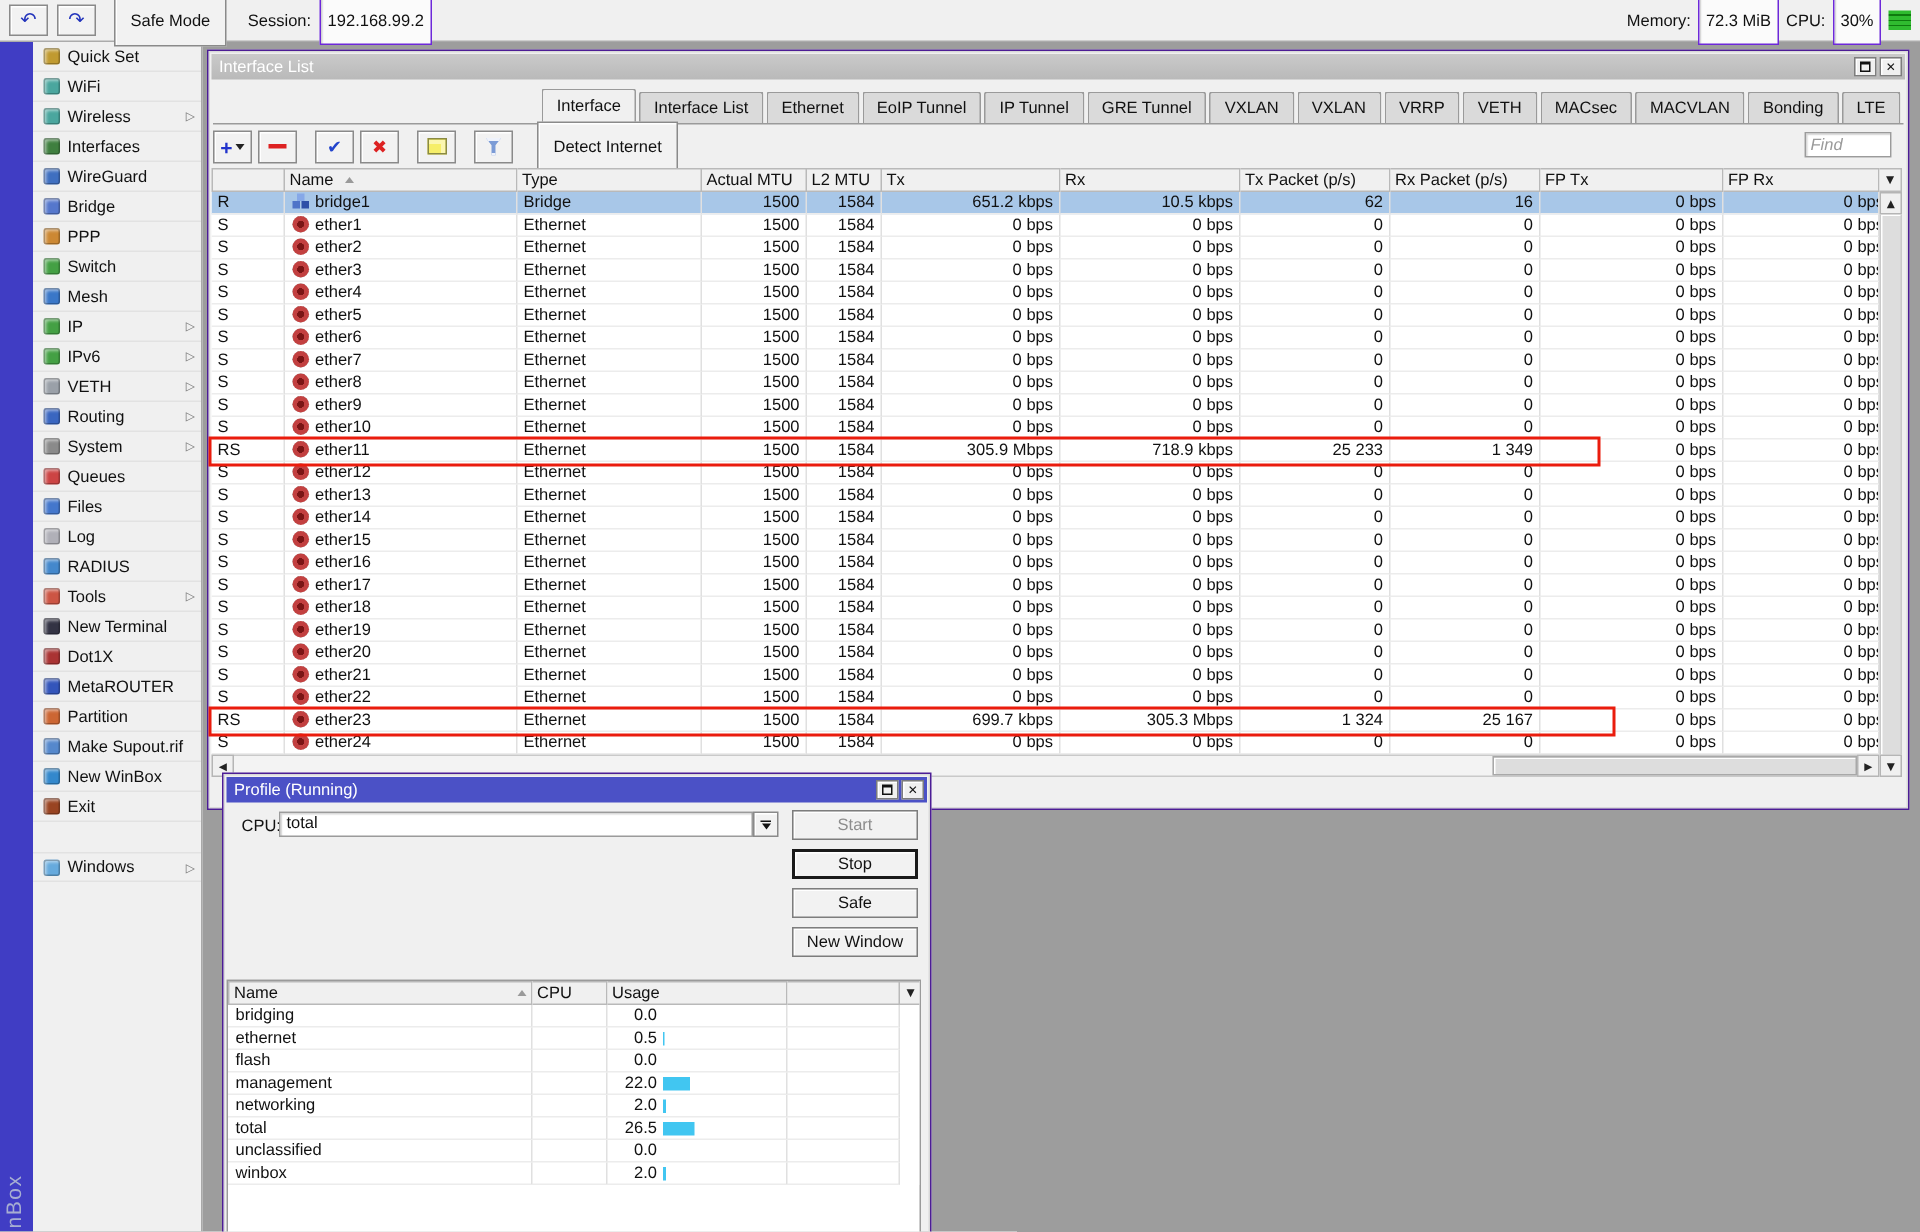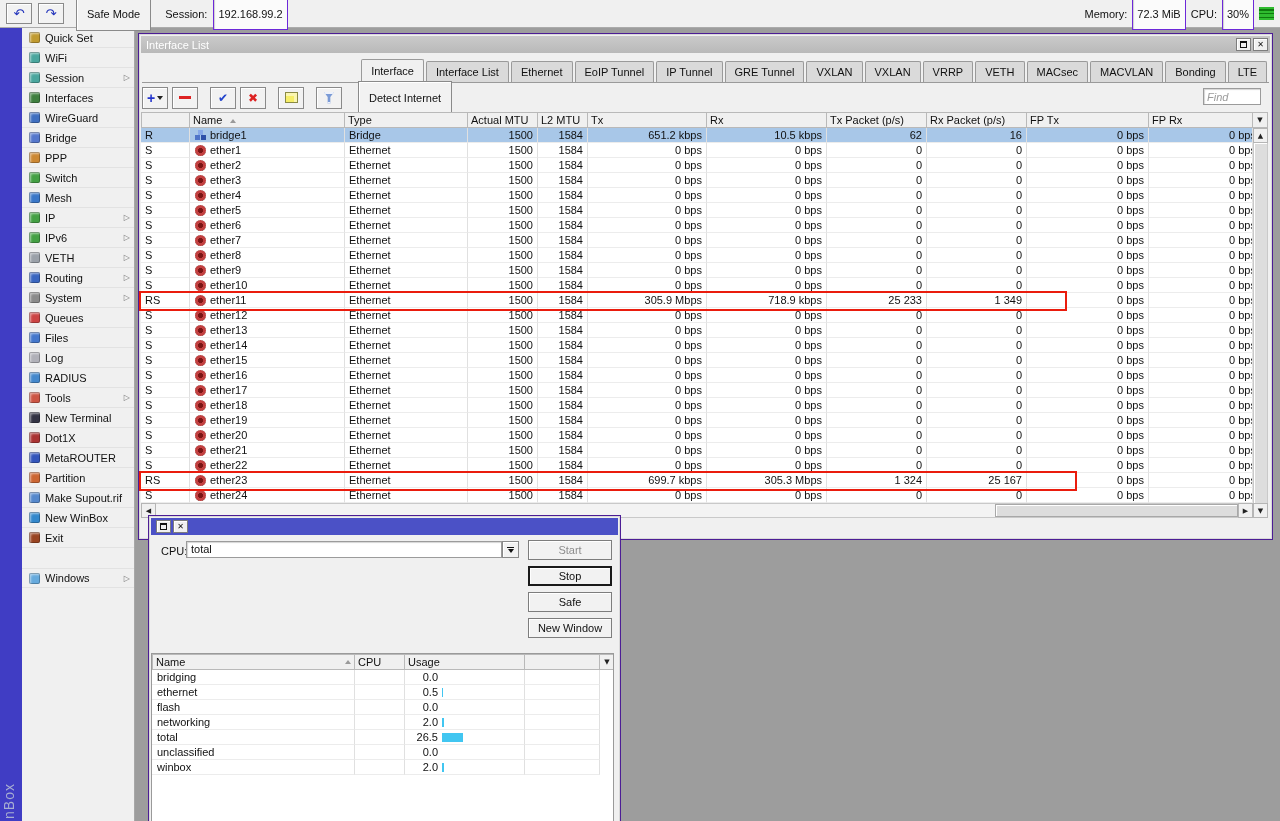--- a/index.html
+++ b/index.html
@@ -192,21 +192,21 @@
       <div class="side-item">
         <span class="side-icon" style="background:#c09a30"></span>
         <span class="side-label">Quick Set</span>
       </div>
       <div class="side-item">
         <span class="side-icon" style="background:#4aa69e"></span>
         <span class="side-label">WiFi</span>
       </div>
       <div class="side-item">
         <span class="side-icon" style="background:#4aa69e"></span>
-        <span class="side-label">Session</span>
+        <span class="side-label">Wireless</span>
         <span class="side-arrow">▷</span>
       </div>
       <div class="side-item">
         <span class="side-icon" style="background:#3f7f3f"></span>
         <span class="side-label">Interfaces</span>
       </div>
       <div class="side-item">
         <span class="side-icon" style="background:#3f6fc0"></span>
         <span class="side-label">WireGuard</span>
       </div>
@@ -766,20 +766,21 @@
     <span class="vtrack"></span>
     <span class="sarrow">▼</span>
   </div>
 </div>
 
 <div class="hlbox hl-1"></div>
 <div class="hlbox hl-2"></div>
 
 <div class="win profile">
   <div class="titlebar">
+    <span class="t-label">Profile (Running)</span>
     <span class="tb-btns">
       <span class="wbtn">
           <span class="glyph-restore"></span>
         </span>
       <span class="wbtn">
           <span>✕</span>
         </span>
     </span>
   </div>
 
@@ -820,20 +821,29 @@
             <span class="uval">0.5</span>
             <span class="ubar" style="width:1px"></span>
           </span>
           <span class="pc" style="width:75px"></span>
         </div>
         <div class="prow">
           <span class="pc" style="width:203px">flash</span>
           <span class="pc" style="width:50px"></span>
           <span class="pc usage" style="width:120px">
             <span class="uval">0.0</span>
+          </span>
+          <span class="pc" style="width:75px"></span>
+        </div>
+        <div class="prow">
+          <span class="pc" style="width:203px">management</span>
+          <span class="pc" style="width:50px"></span>
+          <span class="pc usage" style="width:120px">
+            <span class="uval">22.0</span>
+            <span class="ubar" style="width:18px"></span>
           </span>
           <span class="pc" style="width:75px"></span>
         </div>
         <div class="prow">
           <span class="pc" style="width:203px">networking</span>
           <span class="pc" style="width:50px"></span>
           <span class="pc usage" style="width:120px">
             <span class="uval">2.0</span>
             <span class="ubar" style="width:2px"></span>
           </span>

